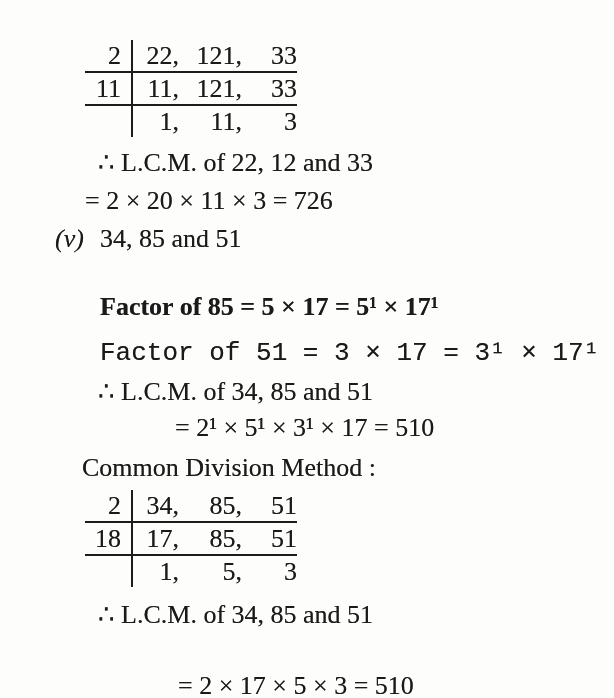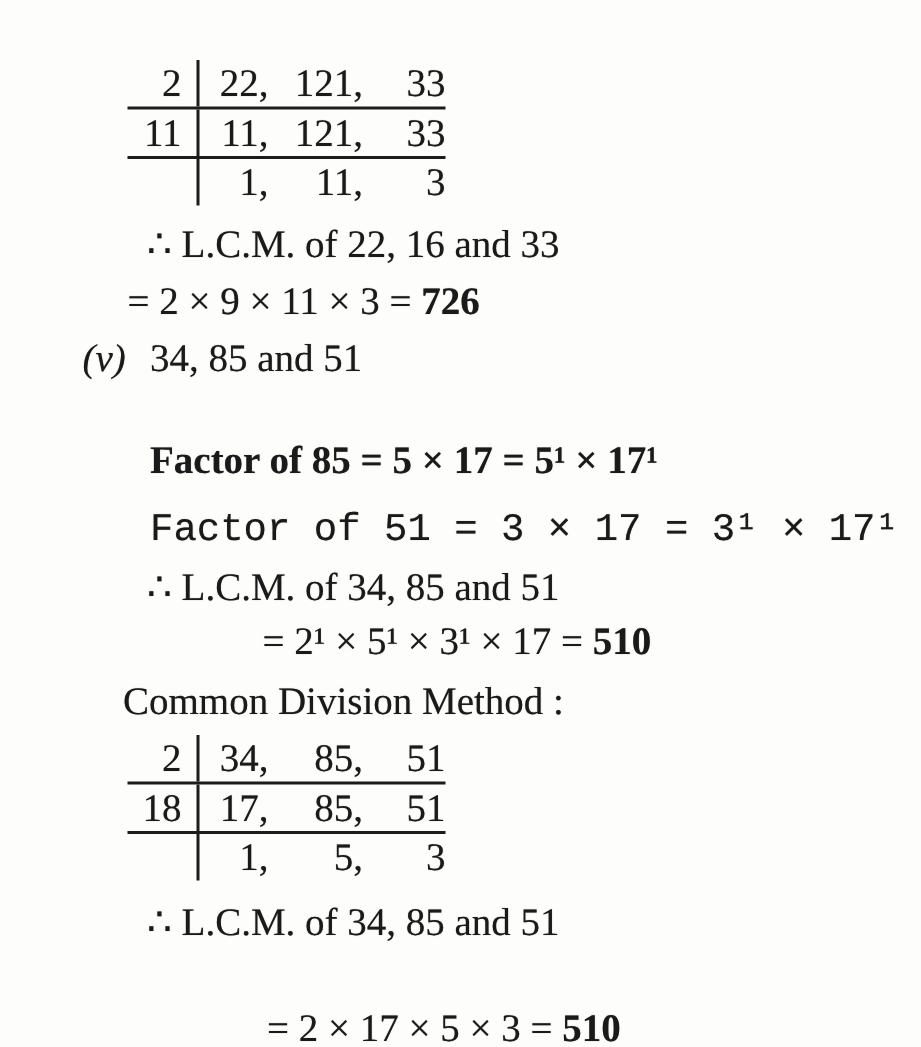--- a/index.html
+++ b/index.html
@@ -16,21 +16,21 @@
     color: #1a1a1a;
     overflow: hidden;
   }
   .txt {
     position: absolute;
     font-size: 26px;
     line-height: 30px;
     white-space: nowrap;
     text-shadow: 0 0 0.6px rgba(10,10,10,0.55);
   }
-  .bold { font-weight: bold; }
+  .bold { font-weight: normal; }
   .ital { font-style: italic; }
   .item-num { display: inline-block; width: 45px; }
 
   
   .divtable {
     position: absolute;
     text-shadow: 0 0 0.6px rgba(10,10,10,0.55);
   }
   .trow {
     display: grid;
@@ -73,23 +73,23 @@
       <span class="cell">33</span>
     </div>
     <div class="trow">
       <span class="cell divisor"></span>
       <span class="cell">1,</span>
       <span class="cell">11,</span>
       <span class="cell">3</span>
     </div>
   </div>
 
-  <div class="txt" style="top:148px; left:98px;">∴ L.C.M. of 22, 16 and 33</div>
+  <div class="txt" style="top:148px; left:98px;">∴ L.C.M. of 22, 12 and 33</div>
   <div class="txt" style="top:186px; left:85px;">
-    <span>= 2 × 9 × 11 × 3 = </span><span class="bold">726</span>
+    <span>= 2 × 20 × 11 × 3 = </span><span class="bold">726</span>
   </div>
 
   <div class="txt" style="top:224px; left:55px;">
     <span class="ital item-num">(v)</span><span>34, 85 and 51</span>
   </div>
 
   <div class="txt" style="top:292px; left:100px;font-weight:bold;">Factor of 85 = 5 × 17 = 5¹ × 17¹</div>
   <div class="txt" style="top:338px; left:100px;font-family:Liberation Mono, monospace;">Factor of 51 = 3 × 17 = 3¹ × 17¹</div>
 
   <div class="txt" style="top:377px; left:98px;">∴ L.C.M. of 34, 85 and 51</div>

